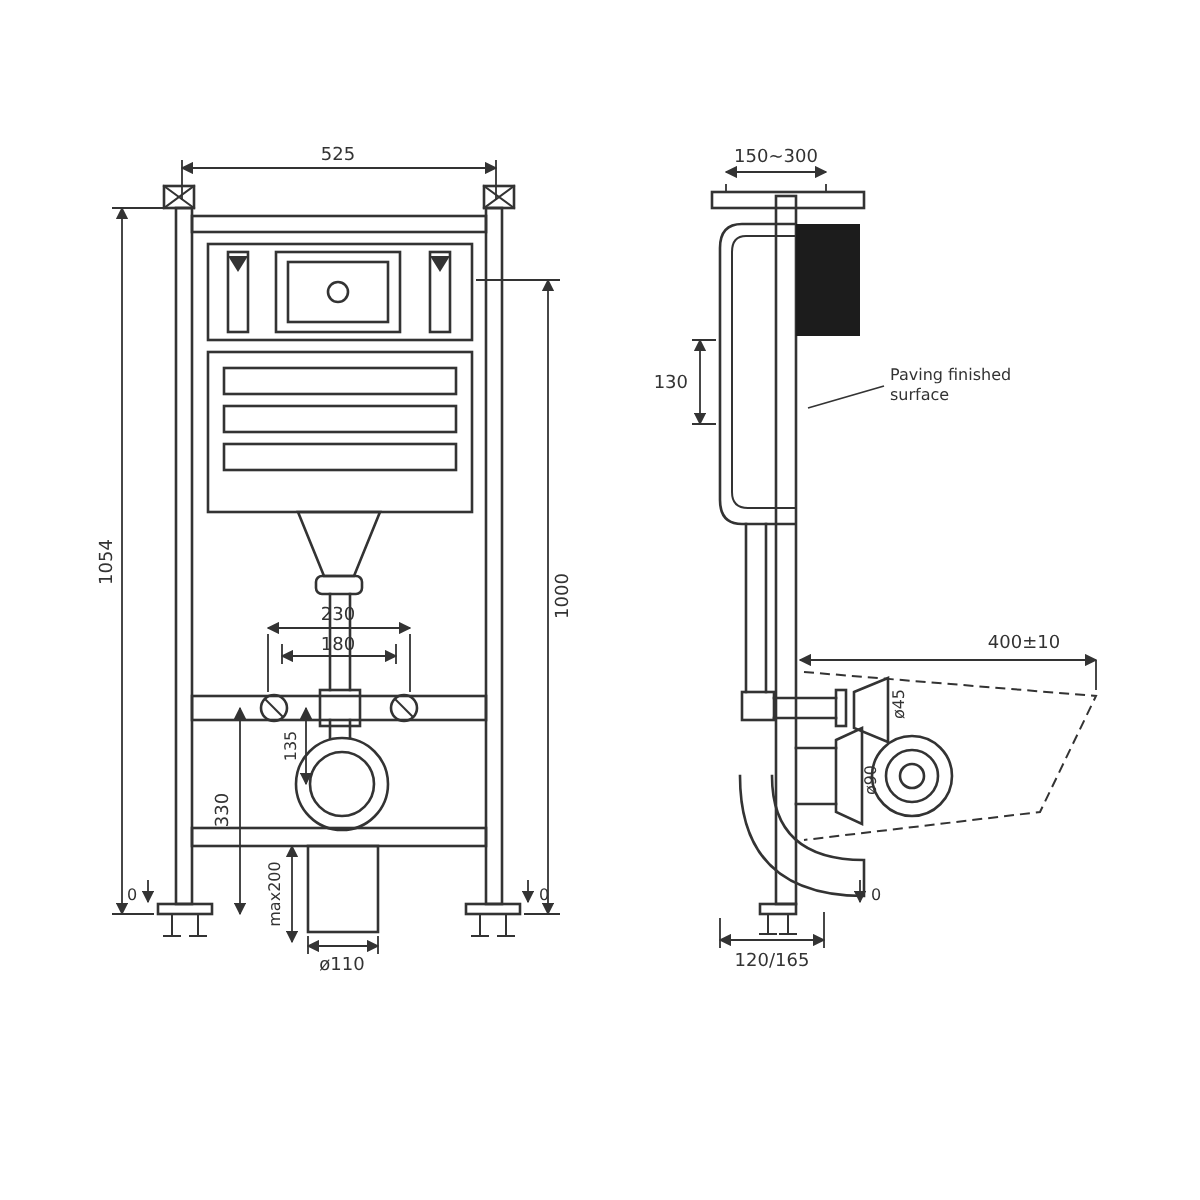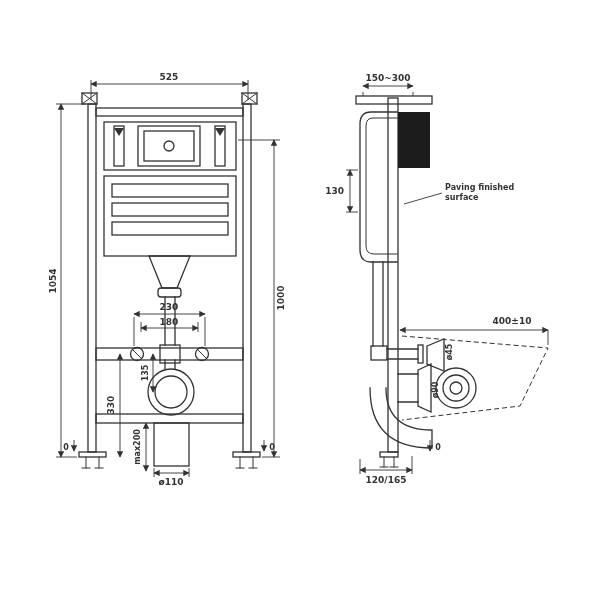--- a/index.html
+++ b/index.html
@@ -4,21 +4,21 @@
 <style>
   :root{
     --ink:#333333;
     --block:#1c1c1c;
     --bg:#ffffff;
   }
   html,body{
     margin:0;padding:0;width:600px;height:600px;background:var(--bg);
     font-family:"DejaVu Sans", sans-serif;overflow:hidden;
   }
-  .stage{width:600px;height:600px;font-weight:bold;}
+  .stage{width:600px;height:600px;}
   .ln{stroke:var(--ink);fill:none;stroke-width:1.3;stroke-linecap:square;}
   .thin{stroke-width:1;}
   .dim{stroke:var(--ink);fill:none;stroke-width:0.9;}
   .dash{stroke:var(--ink);fill:none;stroke-width:1;stroke-dasharray:5 3;}
   .solid{fill:var(--ink);stroke:none;}
   .block{fill:var(--block);stroke:none;}
   .lbl{fill:var(--ink);font-family:"DejaVu Sans", sans-serif;font-size:9px;stroke:none;}
   .lbl-sm{font-size:8px;}
 </style>
 </head>

